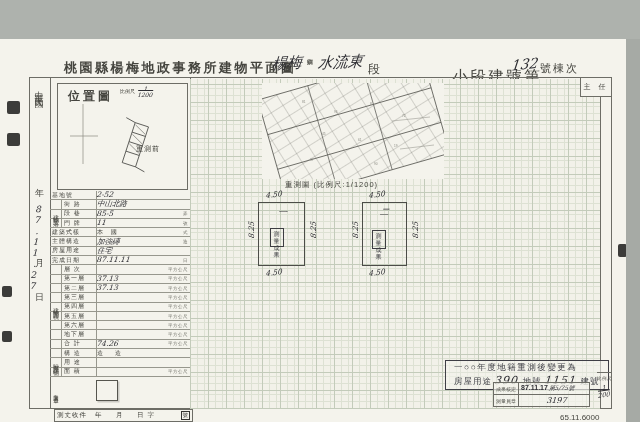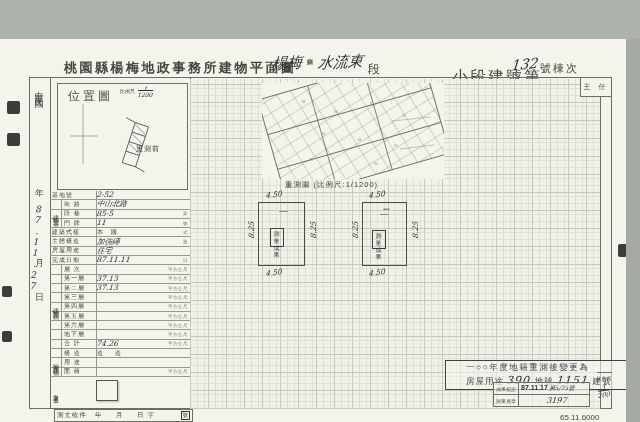--- a/index.html
+++ b/index.html
@@ -33,21 +33,21 @@
   .spine{position:absolute;left:50px;width:12px;border-right:.5px solid #97978d;
          box-sizing:border-box;display:flex;align-items:center;justify-content:center;}
   .spine span{font-size:6px;letter-spacing:2px;color:#45453f;}
   
   .plan-rect{border:1px solid #4c4c48;box-sizing:border-box;background:transparent;}
   .dim{font-size:7.5px;color:#2e2e33;}
   .seal{width:14px;height:19px;border:1px solid #3d3d42;color:#3d3d42;
         font-size:6px;line-height:7px;letter-spacing:1px;text-align:center;
         word-break:break-all;filter:blur(.35px);padding-top:2px;box-sizing:border-box;}
   
-  #restamp{border:1.6px solid #3e3e45;color:#3e3e45;padding:1px 20px;background:rgba(244,243,236,.6);}
+  #restamp{border:1.6px solid #3e3e45;color:#3e3e45;padding:1px 8px;background:rgba(244,243,236,.6);}
   #restamp .l1{font-size:8.5px;letter-spacing:1.5px;white-space:nowrap;}
   #restamp .l2{font-size:8.5px;letter-spacing:1px;white-space:nowrap;}
   #restamp .hw{font-size:11px;}
   .mini td{border:.6px solid #6d6d66;font-size:5px;color:#55554e;padding:0 2px;height:11px;}
   .frac{display:inline-block;text-align:center;vertical-align:middle;}
   .frac .den{border-top:.7px solid #2e2e33;}
   svg{display:block;}
 </style>
 </head>
 <body>
@@ -81,21 +81,21 @@
   <span class="abs print" style="left:35px;top:218px;font-size:9px;">月</span>
   <span class="abs print" style="left:35px;top:252px;font-size:9px;">日</span>
 
   <div id="gridarea" class="abs"></div>
 
   <div class="abs box" style="left:580px;top:38px;width:32px;height:20px;background:#f4f3ec;display:flex;align-items:center;justify-content:center;">
     <span class="print" style="font-size:7px;letter-spacing:3px;">主 任</span>
   </div>
 
   <div class="abs box" style="left:57px;top:44px;width:131px;height:107px;background:#f4f3ec;">
-    <span class="print" style="position:absolute;left:10px;top:4px;font-size:12px;letter-spacing:3px;font-weight:normal;">位置圖</span>
+    <span class="print" style="position:absolute;left:10px;top:4px;font-size:12px;letter-spacing:3px;font-weight:bold;">位置圖</span>
     <span class="print" style="position:absolute;left:62px;top:4px;font-size:5px;">比例尺</span>
     <span class="frac hw" style="position:absolute;left:80px;top:2px;font-size:6px;line-height:6px;">
       <span class="num">1</span><br>
       <span class="den">1200</span>
     </span>
     <svg width="131" height="107" style="position:absolute;left:0;top:0;">
       <line x1="25" y1="20" x2="25" y2="80" stroke="#8a8a82" stroke-width="0.7"></line>
       <line x1="12" y1="52" x2="40" y2="52" stroke="#8a8a82" stroke-width="0.7"></line>
       <g transform="rotate(18,78,62)" stroke="#4c4c48" stroke-width="0.8" fill="none">
         <rect x="70" y="40" width="14" height="42"></rect>

